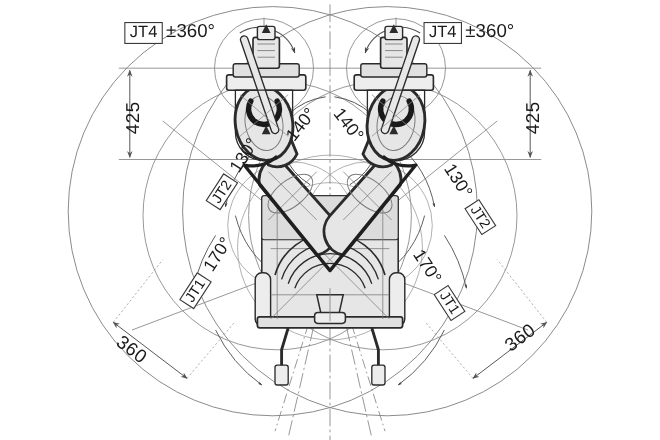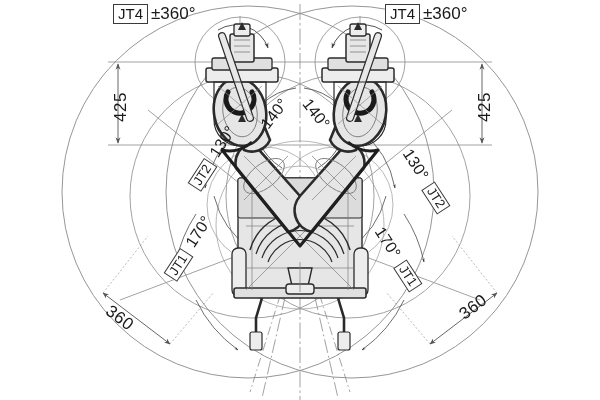--- a/index.html
+++ b/index.html
@@ -33,21 +33,21 @@
     font-size:15px;
     letter-spacing:0px;
     background:#ffffff;
   }
   .jt-val{
     display:inline-block;
     font-size:17px;
     margin-left:3px;
     vertical-align:baseline;
   }
-  .hdr{top:4px;}
+  .hdr{top:20px;}
   .dimtxt{
     font-size:17px;
     letter-spacing:0.5px;
   }
   .ang{
     font-size:16px;
   }
   .small-box{
     display:inline-block;
     border:1px solid #3a3a3a;

